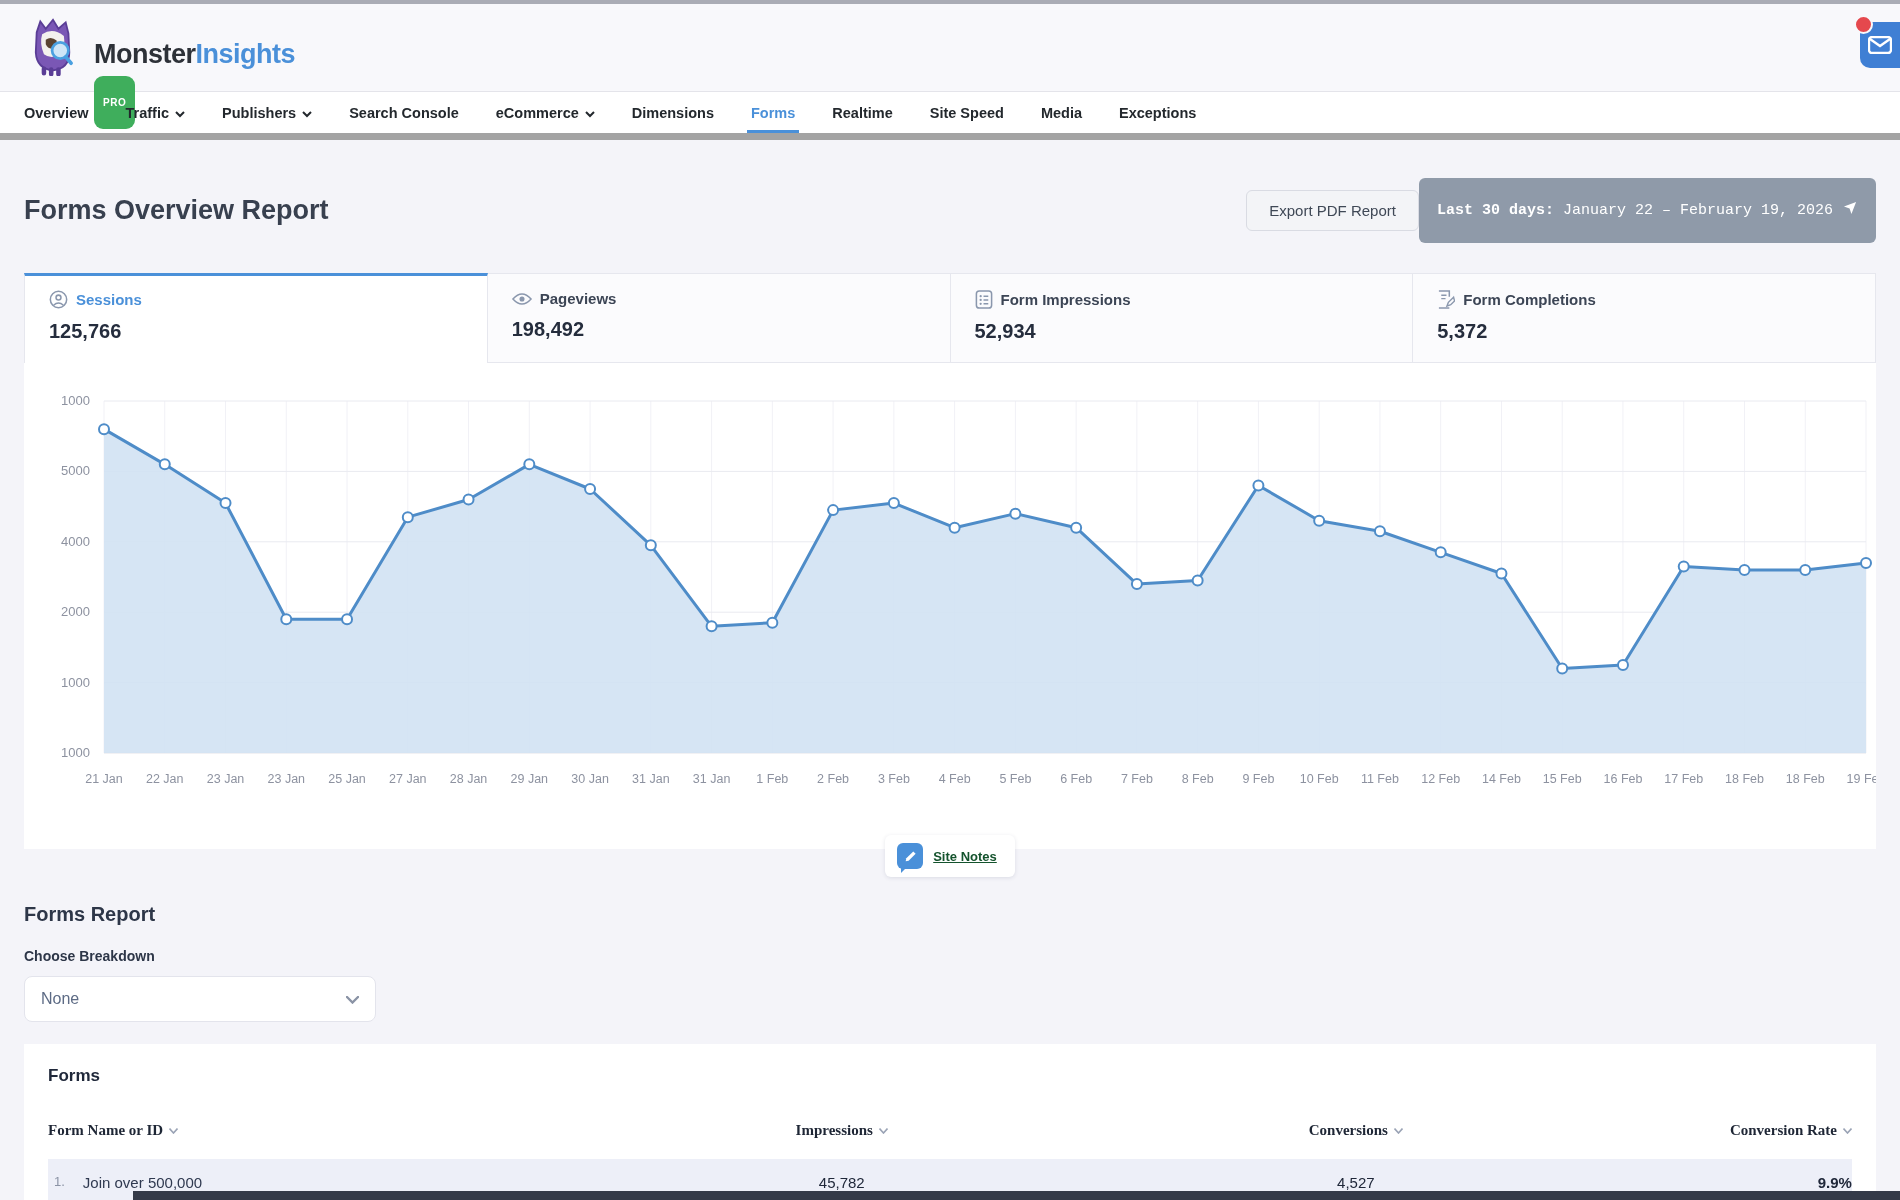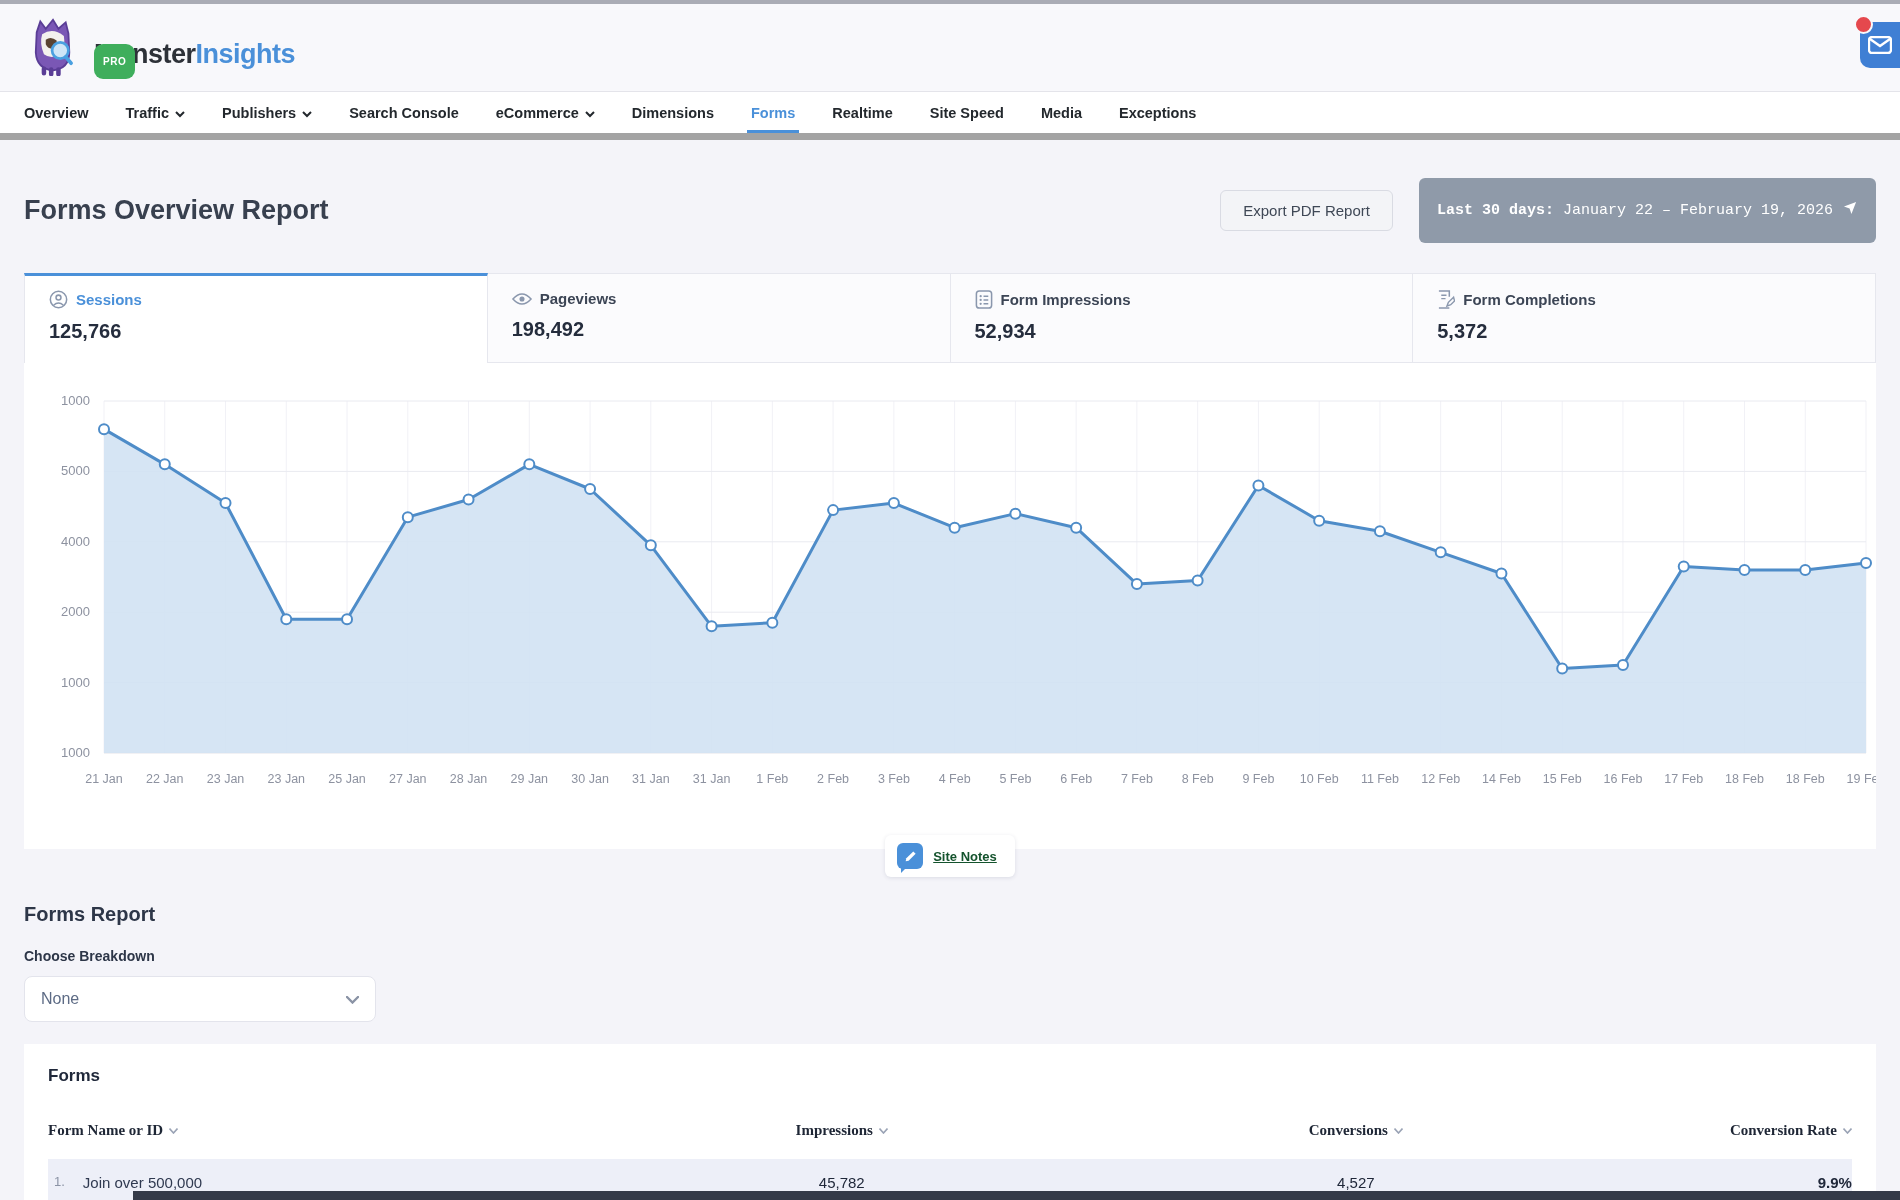--- a/index.html
+++ b/index.html
@@ -15,23 +15,23 @@
   .top-edge { height:4px; background:#aaacb5; }
   .app-header {
     height:88px; background:#f8f8fb; border-bottom:1px solid #e4e4ea;
     display:flex; align-items:center; padding:0 24px; position:relative;
   }
   .logo-wrap { display:flex; align-items:center; gap:12px; }
   .logo-text { font-size:27px; font-weight:bold; letter-spacing:-0.5px; margin-top:14px; }
   .logo-text .t1 { color:#2d3138; }
   .logo-text .t2 { color:#4a90d9; }
   .pro-badge {
-    position:absolute; left:94px; top:40px;
+    position:absolute; left:94px; top:72px;
     background:#3fae5c; color:#fff; font-size:10px; font-weight:bold;
-    padding:12px 9px; border-radius:9px; letter-spacing:0.5px;
+    padding:21px 9px; border-radius:9px; letter-spacing:0.5px;
   }
   .notif-button {
     position:absolute; right:-26px; top:18px; width:66px; height:46px;
     background:#3f7fd4; border-radius:10px; cursor:pointer;
   }
   .notif-badge {
     position:absolute; left:-6px; top:-7px; width:19px; height:19px;
     background:#e5484d; border-radius:50%; border:2px solid #f8f8fb;
   }
   
@@ -44,21 +44,21 @@
     color:#23282d; cursor:pointer; position:relative;
   }
   .nav-item.active { color:#4a90d9; }
   .nav-item.active::after {
     content:""; position:absolute; left:-4px; right:-4px; bottom:0; height:3px; background:#4a90d9;
   }
   
   .main { padding:0 24px; }
   .title-row { display:flex; align-items:center; justify-content:space-between; margin-top:38px; }
   .page-title { font-size:27px; font-weight:bold; color:#38404f; }
-  .title-actions { display:flex; gap:26px; align-items:center; }
+  .title-actions { display:flex; align-items:center; }
   .export-btn {
     background:#f3f4f7; border:1px solid #d9dbe3; border-radius:6px;
     font-size:15px; color:#3f4856; font-weight:500; padding:11px 22px; cursor:pointer;
     font-family:inherit;
   }
   .date-btn {
     background:#8f9aa9; border:none; border-radius:6px; color:#fff;
     font-size:15px; padding:23px 18px; display:flex; align-items:center; gap:10px;
     cursor:pointer; font-family:Liberation Mono, monospace;
   }

